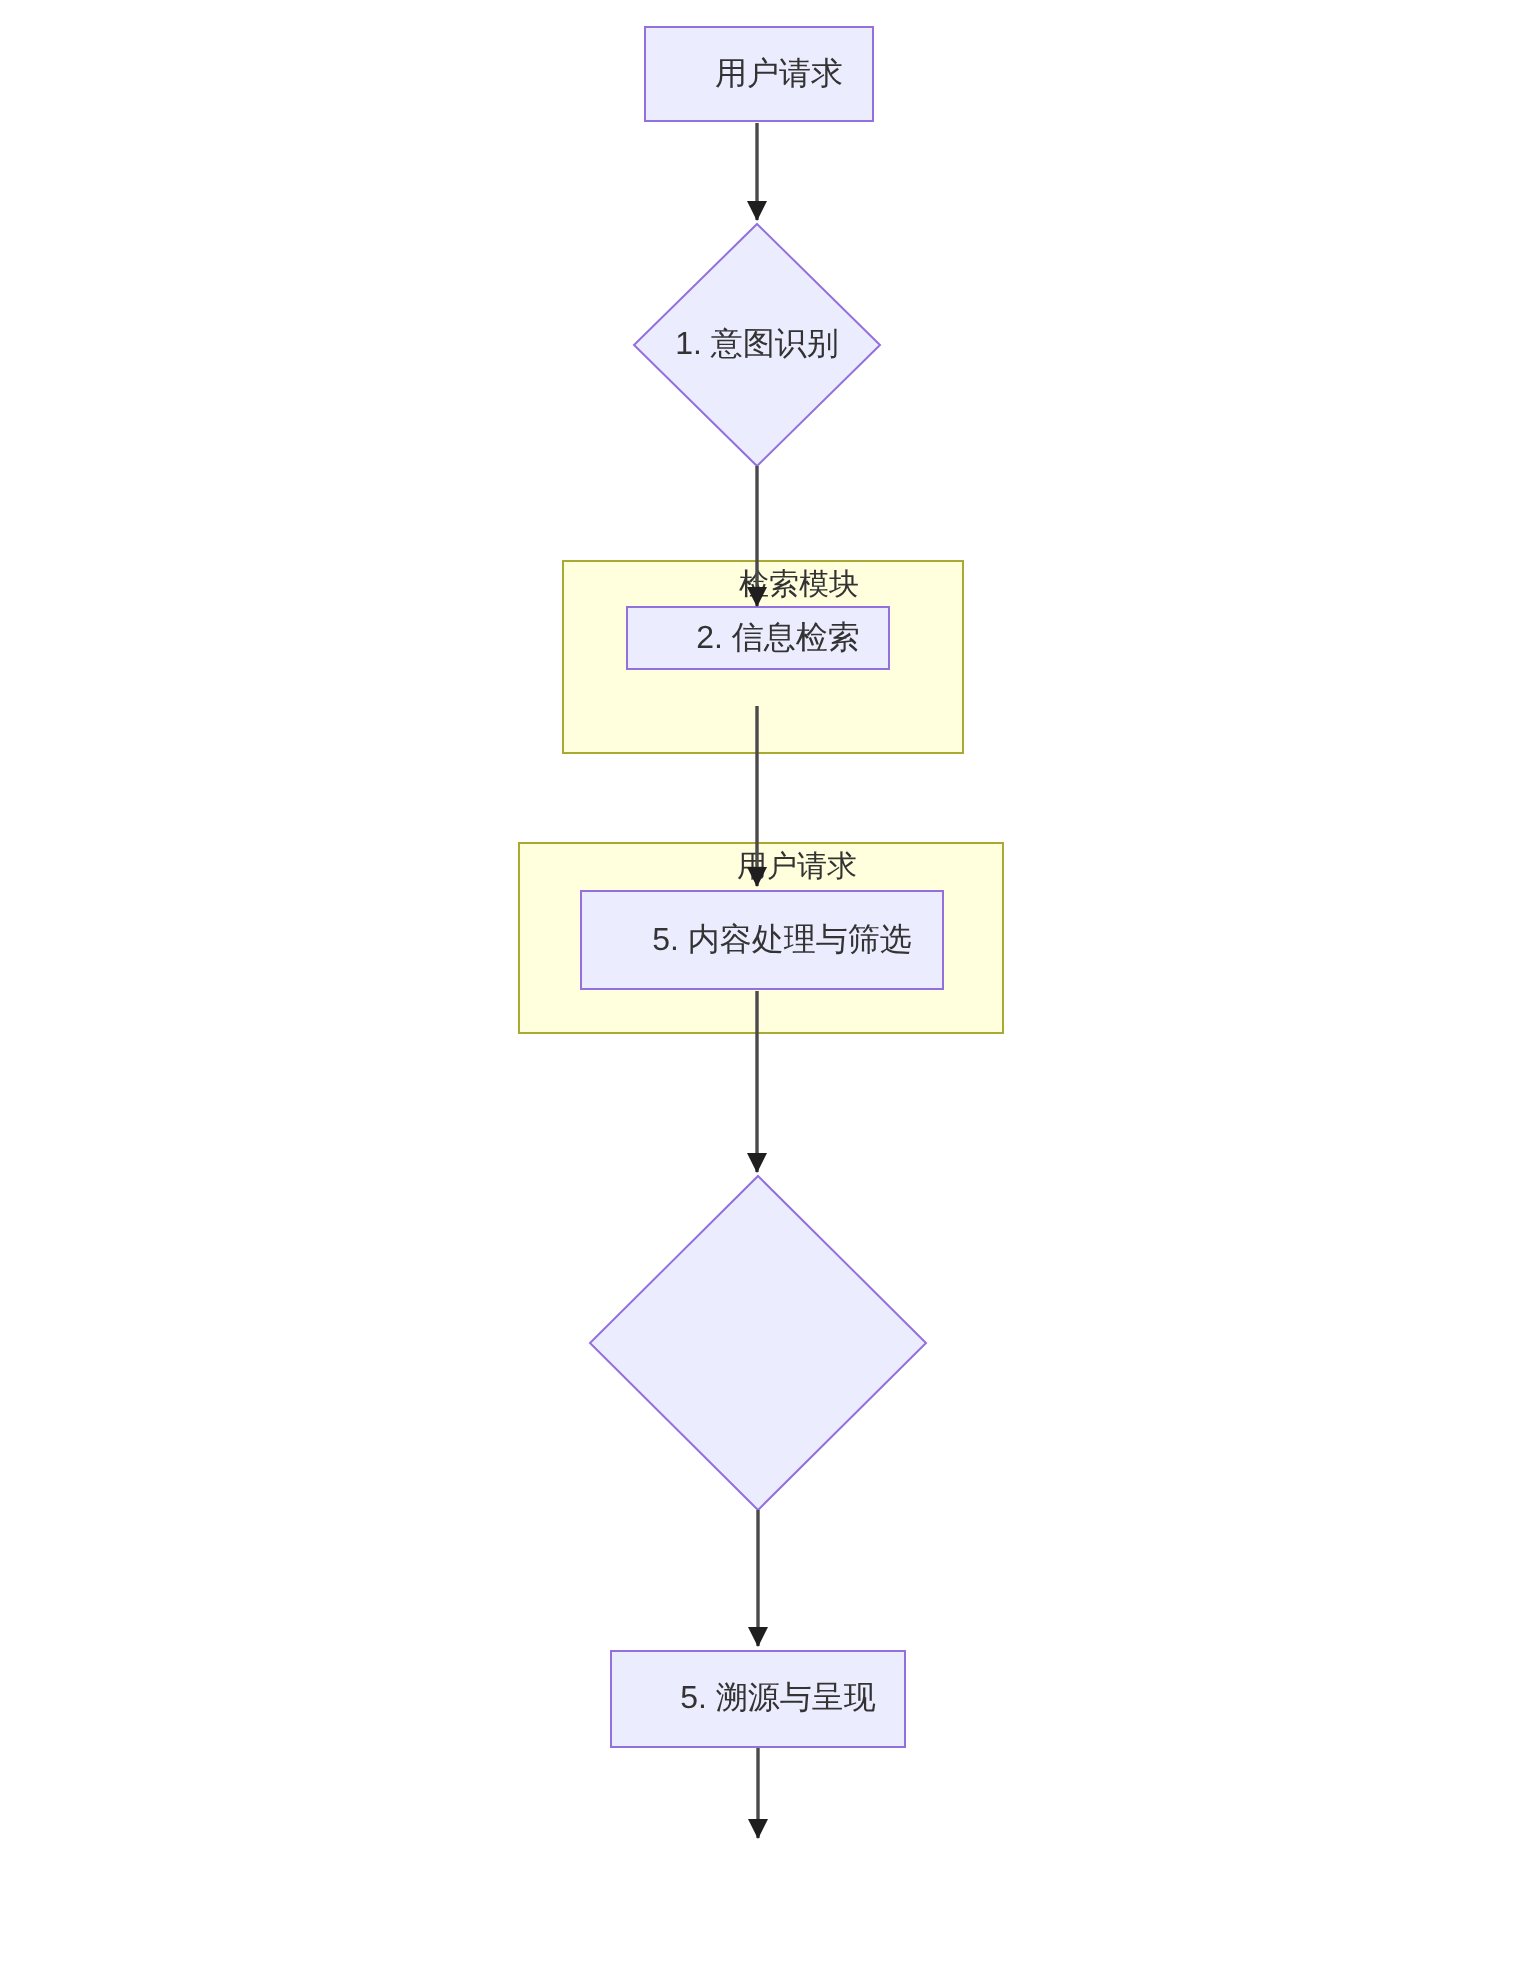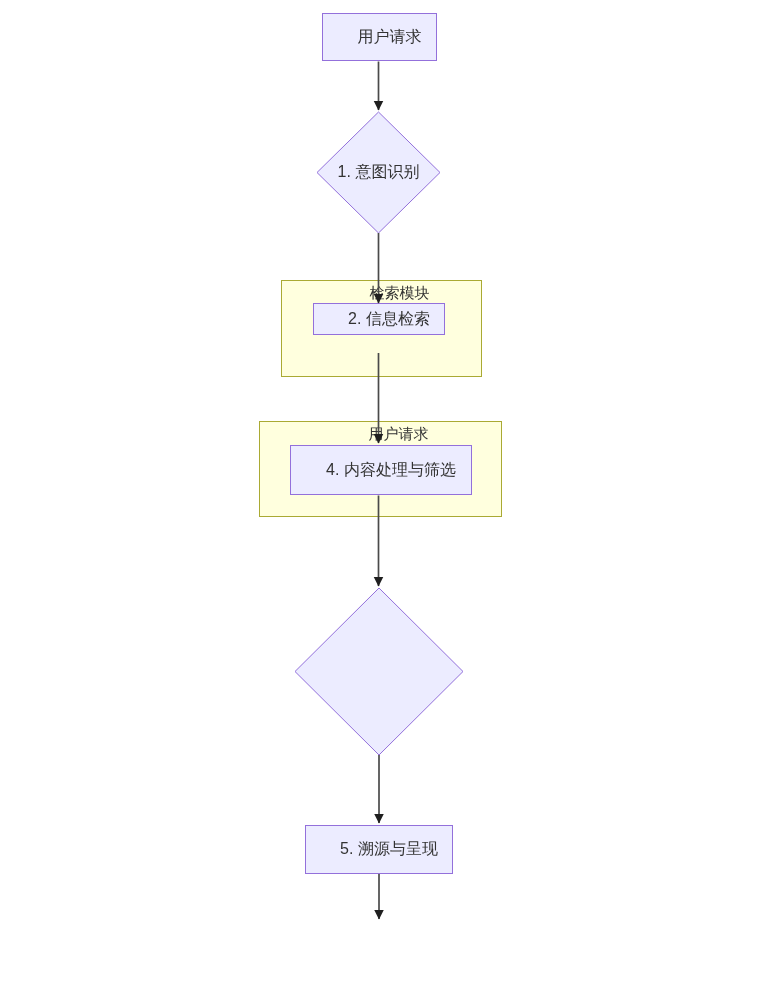--- a/index.html
+++ b/index.html
@@ -46,21 +46,21 @@
 
   <div class="node" style="left:322px;top:13px;width:115px;height:48px">
     <span>用户请求</span>
   </div>
 
   <div class="node" style="left:313px;top:303px;width:132px;height:32px">
     <span>2. 信息检索</span>
   </div>
 
   <div class="node" style="left:290px;top:445px;width:182px;height:50px">
-    <span>4. 内容处理与筛选</span>
+    <span>5. 内容处理与筛选</span>
   </div>
 
   <div class="node" style="left:305px;top:825px;width:148px;height:49px">
     <span>5. 溯源与呈现</span>
   </div>
 
 
   <svg class="layer" width="760" height="982" viewBox="0 0 760 982">
     <defs>
       <marker id="arrow" markerUnits="userSpaceOnUse" markerWidth="12" markerHeight="12" refX="9.5" refY="5" orient="auto">

